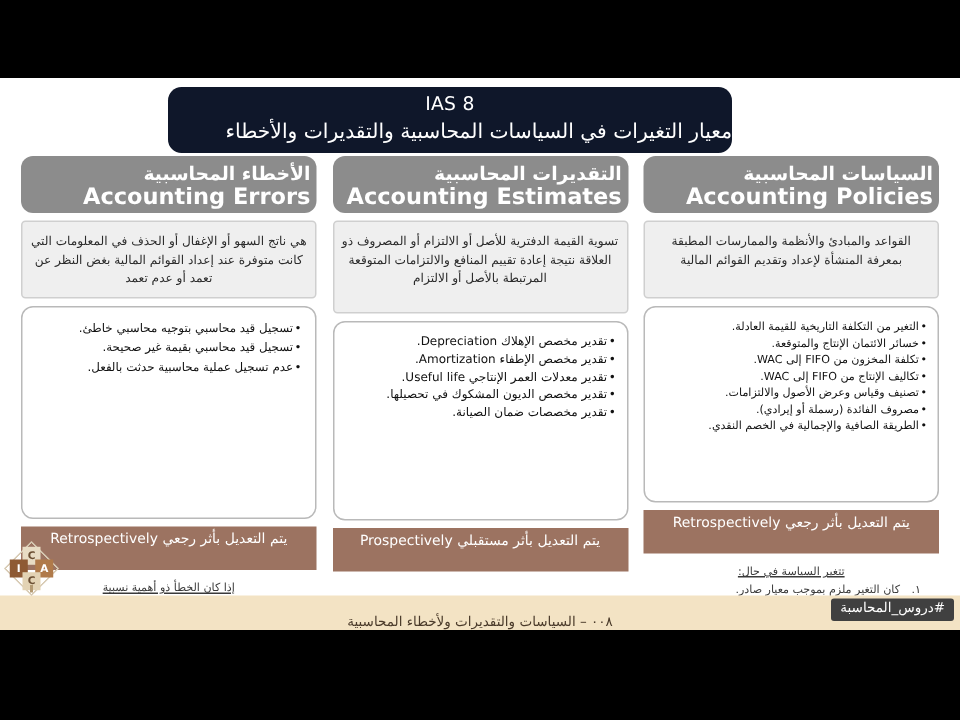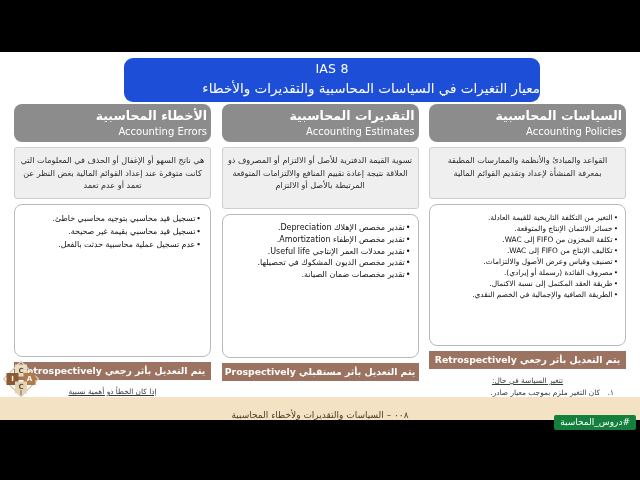--- a/index.html
+++ b/index.html
@@ -22,22 +22,22 @@
     position: absolute; left: 0; top: 420px; width: 640px; height: 60px; background: #000;
   }
   .slide {
     position: absolute; left: 0; top: 52px; width: 640px; height: 368px;
     background: #ffffff;
   }
 
   
   .main-title {
     position: absolute;
-    left: 124px; top: 6px; width: 416px; height: 44px;
-    background: #1d4ed8;
+    left: 112px; top: 6px; width: 376px; height: 44px;
+    background: #0f172a;
     border-radius: 9px;
     color: #ffffff;
     text-align: center;
     padding-top: 3px;
     direction: rtl;
   }
   .main-title .std {
     font-size: 12.5px;
     font-weight: 400;
     letter-spacing: .2px;
@@ -75,21 +75,21 @@
     border-radius: 8px;
     color: #ffffff;
     text-align: right;
     padding: 3px 4px 4px 4px;
     height: 38px;
   }
   .col-head .ar {
     font-size: 12.5px; font-weight: bold; line-height: 17px;
   }
   .col-head .en {
-    font-size: 10px; font-weight: normal; line-height: 15px; direction: ltr;
+    font-size: 15px; font-weight: bold; line-height: 15px; direction: ltr;
   }
 
   .col-def {
     background: #efefef;
     border: 1px solid #cfcfcf;
     border-radius: 3px;
     color: #2b2b2b;
     font-size: 8.1px;
     line-height: 12.5px;
     text-align: center;
@@ -125,24 +125,24 @@
   }
   .col-body.policies li { font-size: 7.4px; line-height: 11px; }
   .col-body.errors ul { padding-right: 2px; }
   .col-body.errors li { font-size: 7.9px; line-height: 13px; }
 
   .col-foot {
     background: #9c7361;
     color: #ffffff;
     text-align: center;
     font-size: 9.3px;
-    font-weight: bold;
+    font-weight: normal;
     padding: 3px 2px 4px 2px;
     line-height: 12px;
-    height: 18px;
+    height: 29px;
   }
 
   .col-note {
     color: #3a3a3a;
     font-size: 7.4px;
     line-height: 11px;
     text-align: center;
     padding: 1px 4px 0 4px;
     min-height: 34px;
   }
@@ -177,26 +177,25 @@
   }
   .bottombar .caption {
     flex: 1;
     text-align: center;
     font-size: 9px;
     color: #4a3a2a;
   }
   .hashtag {
     position: absolute;
     right: 4px; top: 2px;
-    background: #15803d;
+    background: #404040;
     color: #ffffff;
     font-size: 9px;
     padding: 2px 6px 3px 6px;
     border-radius: 2px;
-    margin-top: 16px;
   }
 
   
   .logo {
     position: absolute;
     left: 6px; top: 312px;
     width: 32px; height: 32px;
   }
   .logo .diamond {
     position: absolute;
@@ -247,21 +246,20 @@
         </div>
         <div class="col-def">القواعد والمبادئ والأنظمة والممارسات المطبقة بمعرفة المنشأة لإعداد وتقديم القوائم المالية</div>
         <div class="col-body policies">
           <ul>
             <li>التغير من التكلفة التاريخية للقيمة العادلة.</li>
             <li>خسائر الائتمان الإنتاج والمتوقعة.</li>
             <li>تكلفة المخزون من FIFO إلى WAC.</li>
             <li>تكاليف الإنتاج من FIFO إلى WAC.</li>
             <li>تصنيف وقياس وعرض الأصول والالتزامات.</li>
             <li>مصروف الفائدة (رسملة أو إيرادي).</li>
-            <li>طريقة العقد المكتمل إلى نسبة الاكتمال.</li>
             <li>الطريقة الصافية والإجمالية في الخصم النقدي.</li>
           </ul>
         </div>
         <div class="col-foot">يتم التعديل بأثر رجعي Retrospectively</div>
         <div class="col-note">
           <span class="note-title">تتغير السياسة في حال:</span>
           <ol>
             <li>
               <span class="num">١.</span>
               <span>كان التغير ملزم بموجب معيار صادر.</span>

